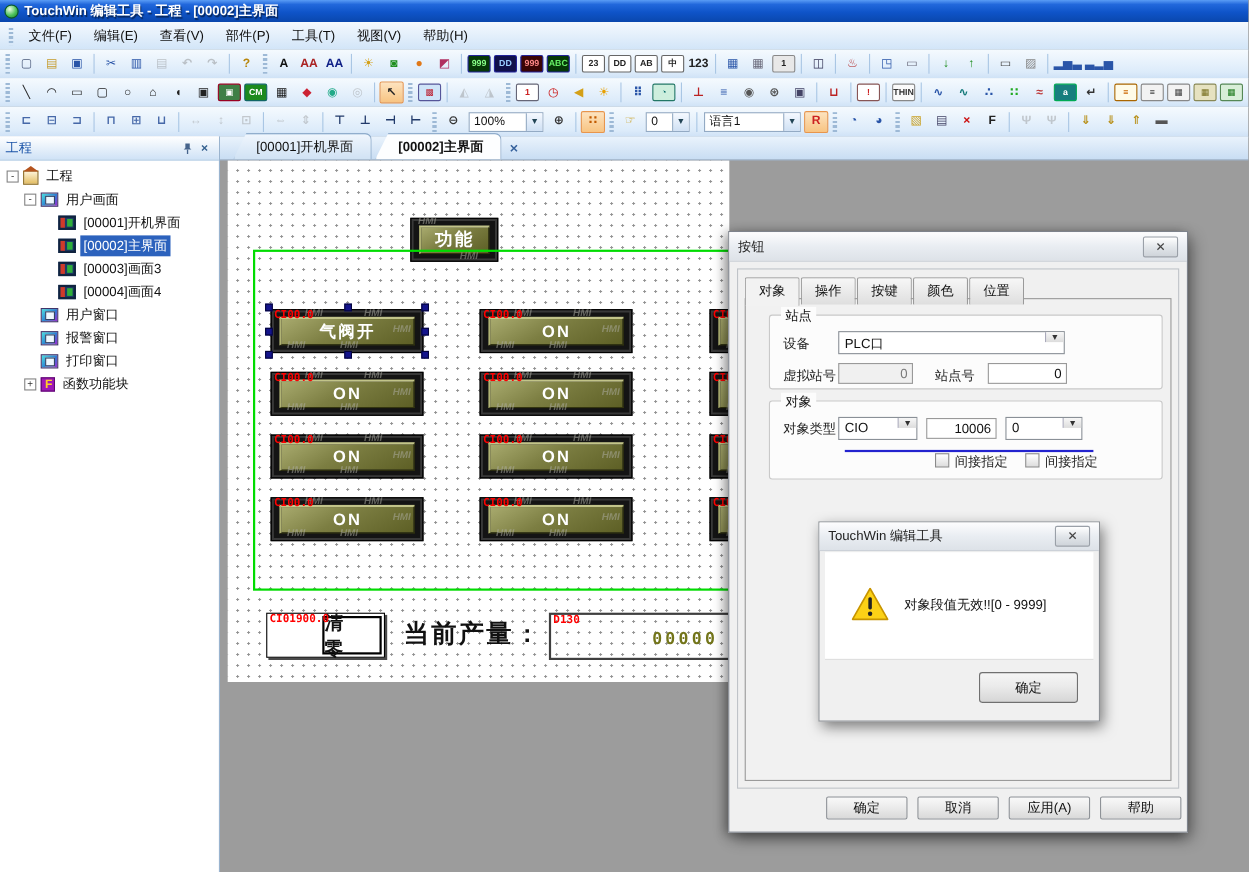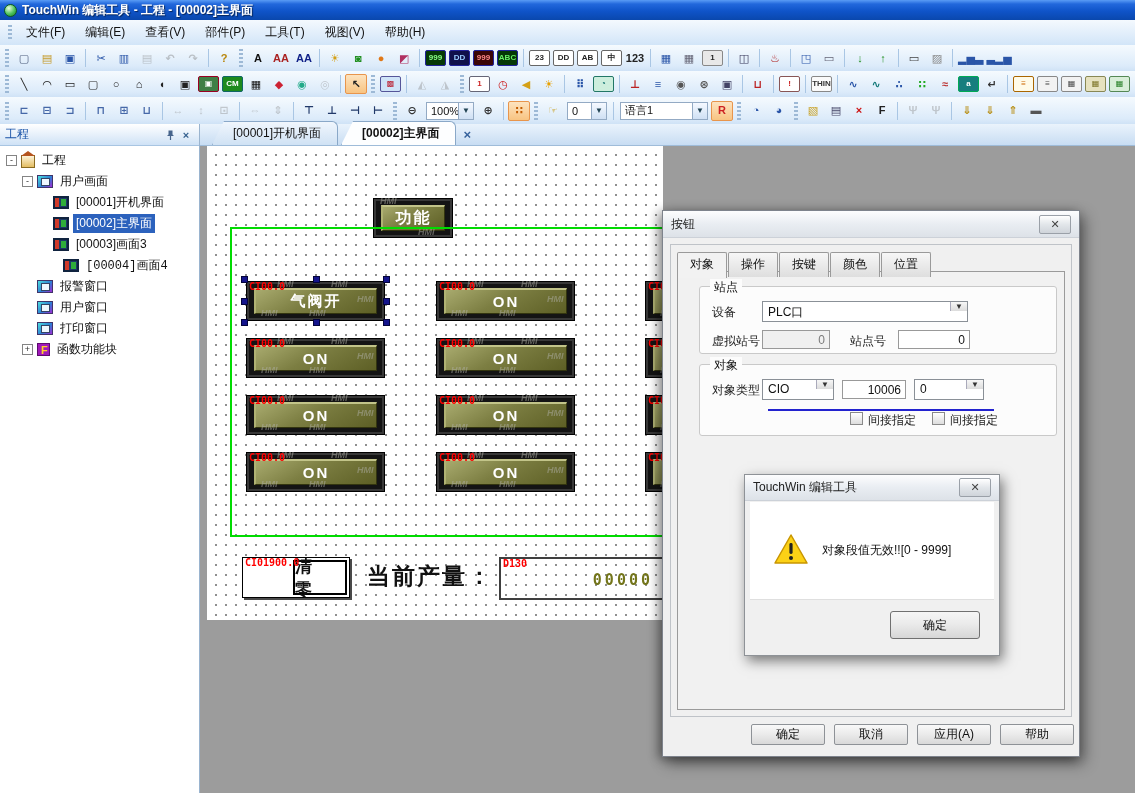--- a/index.html
+++ b/index.html
@@ -478,21 +478,21 @@
     <span class="tbtn">
       <span style="color: rgb(34, 58, 106);">⊣</span>
     </span>
     <span class="tbtn">
       <span style="color: rgb(34, 58, 106);">⊢</span>
     </span>
     <span class="tb-grip"></span>
     <span class="tbtn">
       <span style="color: rgb(51, 51, 51);">⊖</span>
     </span>
-    <span class="tb-dd" style="width: 48px;">
+    <span class="tb-dd" style="width: 68px;">
       <span class="tb-dd-v">100%</span>
       <span class="tb-dd-a">▼</span>
     </span>
     <span class="tbtn">
       <span style="color: rgb(51, 51, 51);">⊕</span>
     </span>
     <span class="tb-sep"></span>
     <span class="tbtn act">
       <span style="color: rgb(194, 90, 0);">∷</span>
     </span>
@@ -585,34 +585,34 @@
       <div class="tree-row sel" style="padding-left: 38px;">
         <span class="tree-sp"></span>
         <span class="ticon screen"></span>
         <span class="tree-label">[00002]主界面</span>
       </div>
       <div class="tree-row" style="padding-left: 38px;">
         <span class="tree-sp"></span>
         <span class="ticon screen"></span>
         <span class="tree-label">[00003]画面3</span>
       </div>
-      <div class="tree-row" style="padding-left: 48px; font-family: Liberation Mono, monospace;">
+      <div class="tree-row" style="padding-left: 38px;">
         <span class="tree-sp"></span>
         <span class="ticon screen"></span>
         <span class="tree-label">[00004]画面4</span>
+      </div>
+      <div class="tree-row" style="padding-left: 22px;">
+        <span class="tree-sp"></span>
+        <span class="ticon screens"></span>
+        <span class="tree-label">用户窗口</span>
       </div>
       <div class="tree-row" style="padding-left: 22px;">
         <span class="tree-sp"></span>
         <span class="ticon screens"></span>
         <span class="tree-label">报警窗口</span>
-      </div>
-      <div class="tree-row" style="padding-left: 22px;">
-        <span class="tree-sp"></span>
-        <span class="ticon screens"></span>
-        <span class="tree-label">用户窗口</span>
       </div>
       <div class="tree-row" style="padding-left: 22px;">
         <span class="tree-sp"></span>
         <span class="ticon screens"></span>
         <span class="tree-label">打印窗口</span>
       </div>
       <div class="tree-row" style="padding-left: 22px;">
         <span class="tree-exp">+</span>
         <span class="ticon func"></span>
         <span class="tree-label">函数功能块</span>

